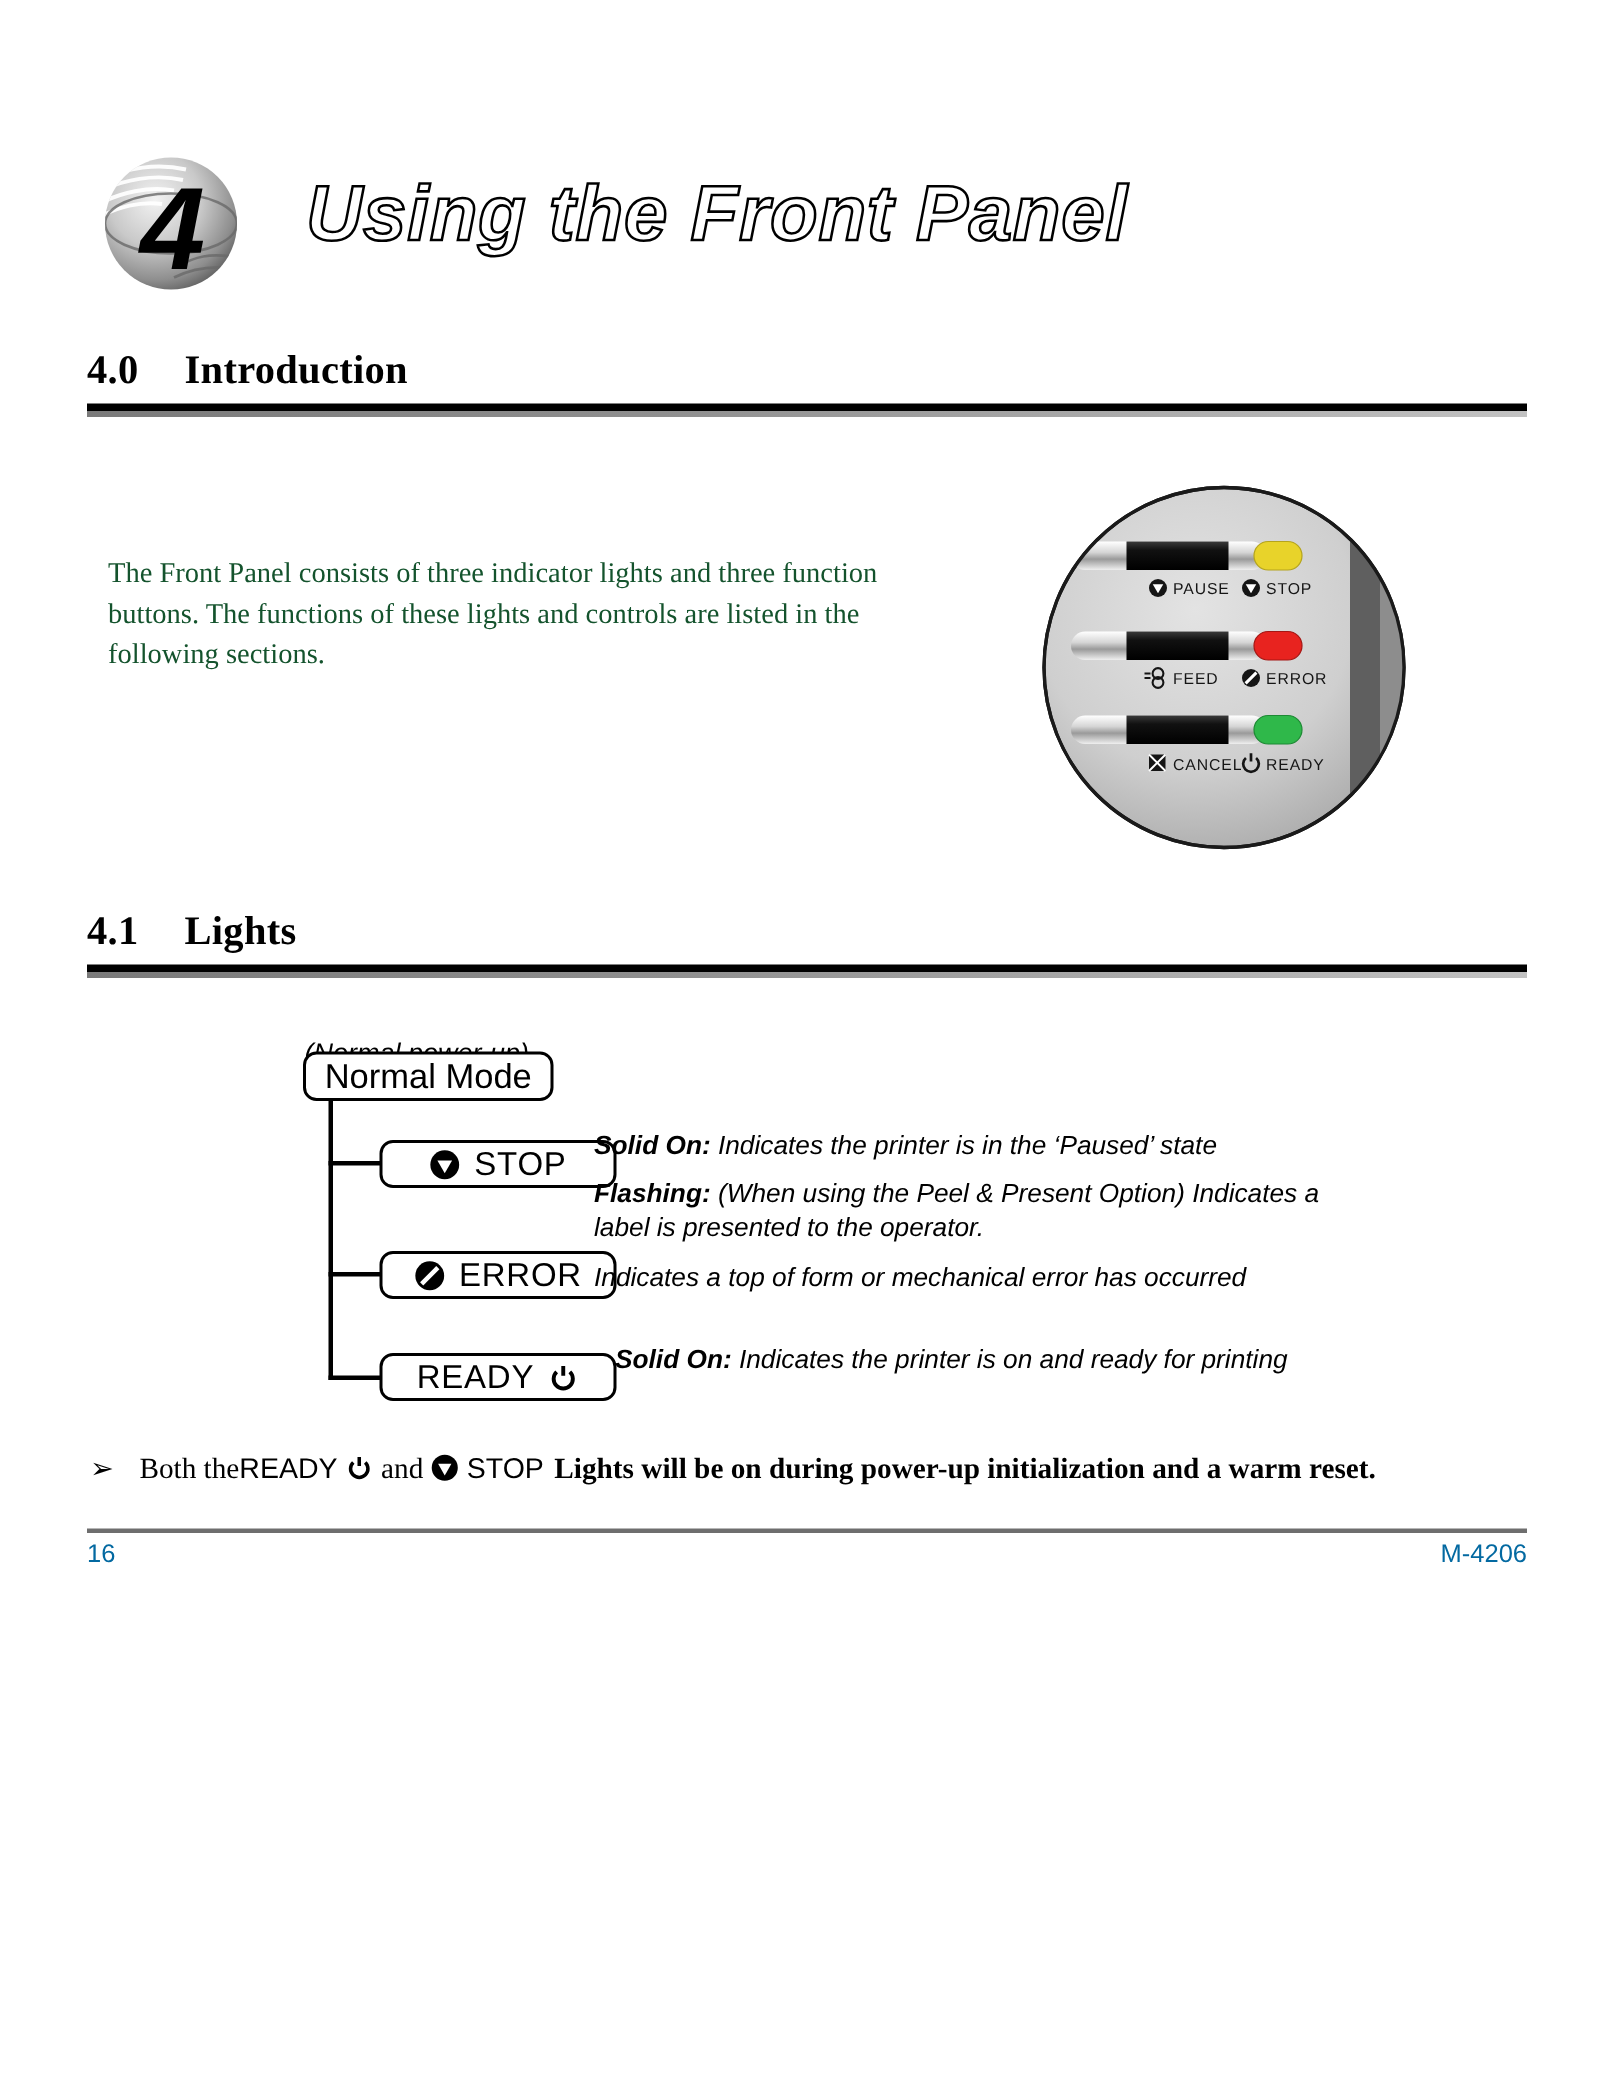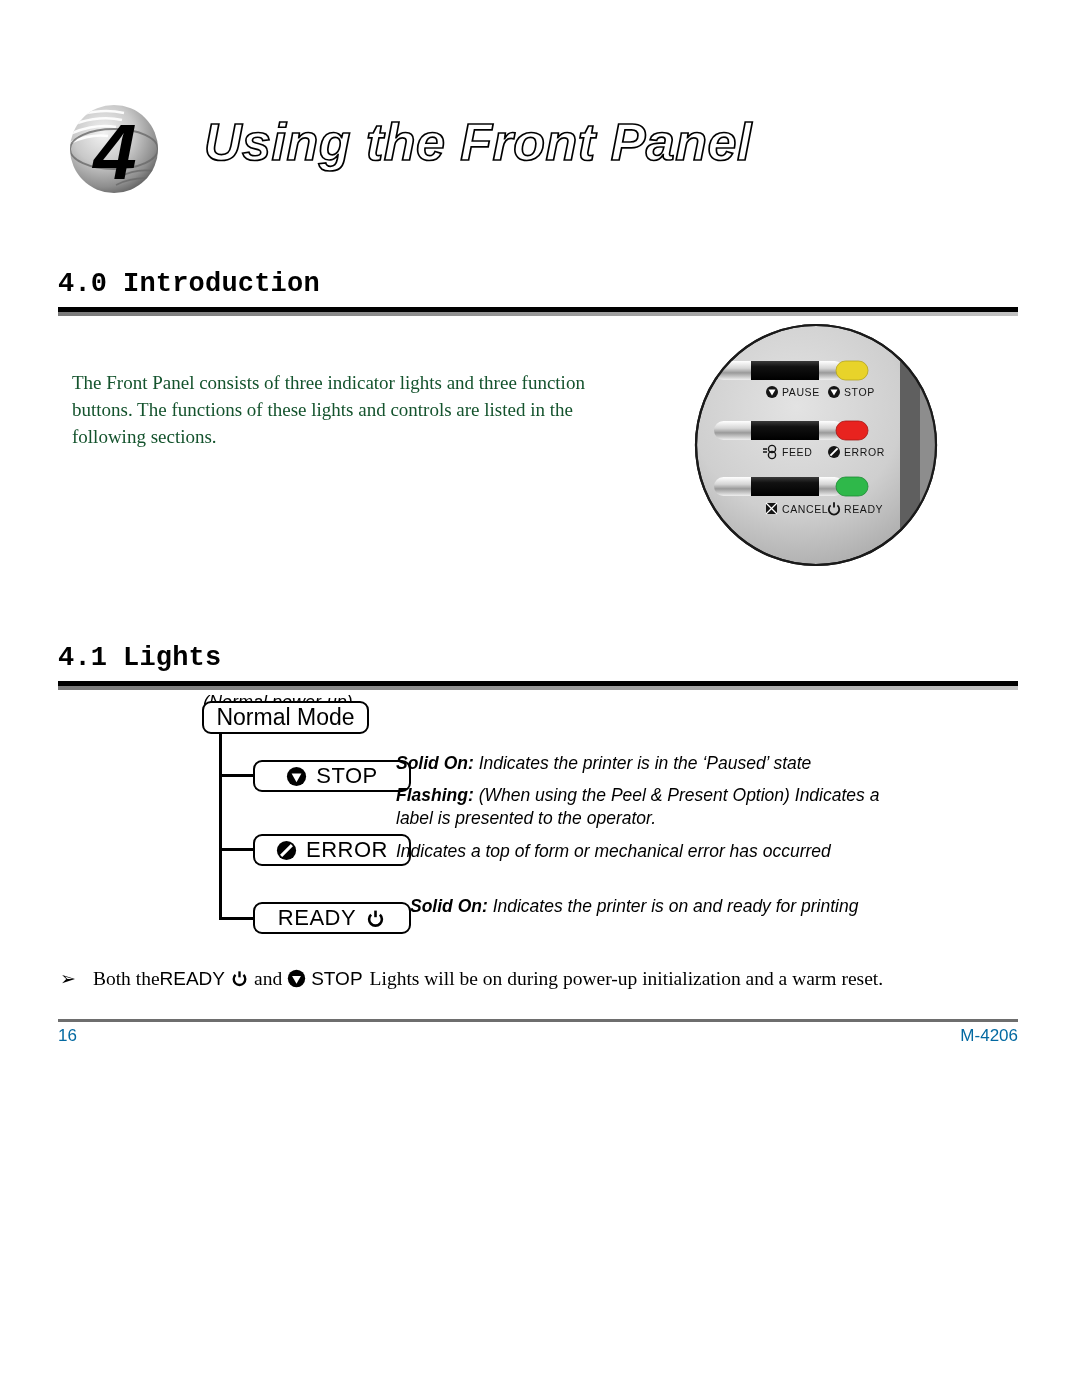--- a/index.html
+++ b/index.html
@@ -49,28 +49,27 @@
   }
   .chapter-title svg { display: block; }
 
   
   .section {
     position: absolute;
     left: 58px;
     width: 960px;
   }
   .sec-head {
-    font-family: Liberation Mono, monospace;
+    font-family: Liberation Serif, serif;
     font-weight: bold;
     font-size: 27px;
     letter-spacing: 0.2px;
     color: #000;
     white-space: nowrap;
     line-height: 32px;
-    margin-top: 38px;
   }
   .sec-num {
     display: inline-block;
     width: 65px;
   }
   .rule {
     margin-top: 7px;
     width: 960px;
   }
   .rule .bar-black {
@@ -451,21 +450,21 @@
       </svg>
     </span>
     <span>and</span>
     <span class="inline-icon">
       <svg width="19" height="19" viewBox="0 0 21 21">
         <circle cx="10.5" cy="10.5" r="9.6" fill="#000"></circle>
         <polygon points="5.6,7.6 15.4,7.6 10.5,16.2" fill="#fff"></polygon>
       </svg>
     </span>
     <span class="kw">STOP</span>
-    <span style="margin-left:7px;">Lights will be on during power-up initialization and a warm reset.</span>
+    <span style="margin-left:7px;font-weight:bold;">Lights will be on during power-up initialization and a warm reset.</span>
   </div>
 
   <div class="footer-rule"></div>
   <div class="footer">
     <span>16</span>
     <span>M-4206</span>
   </div>
 
 </div>
 

